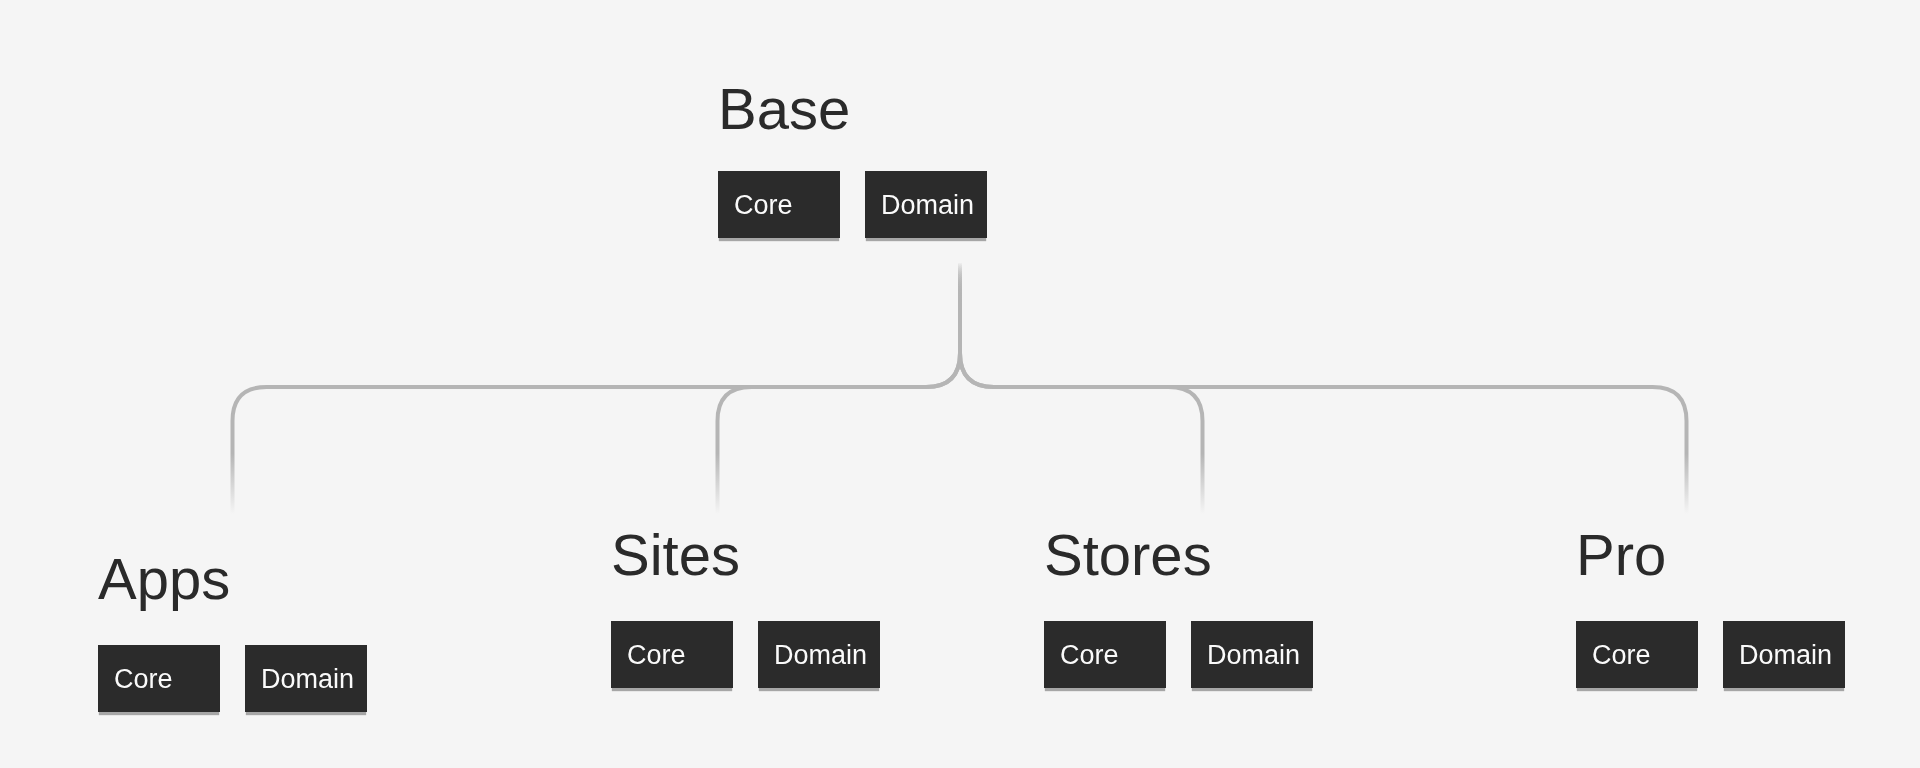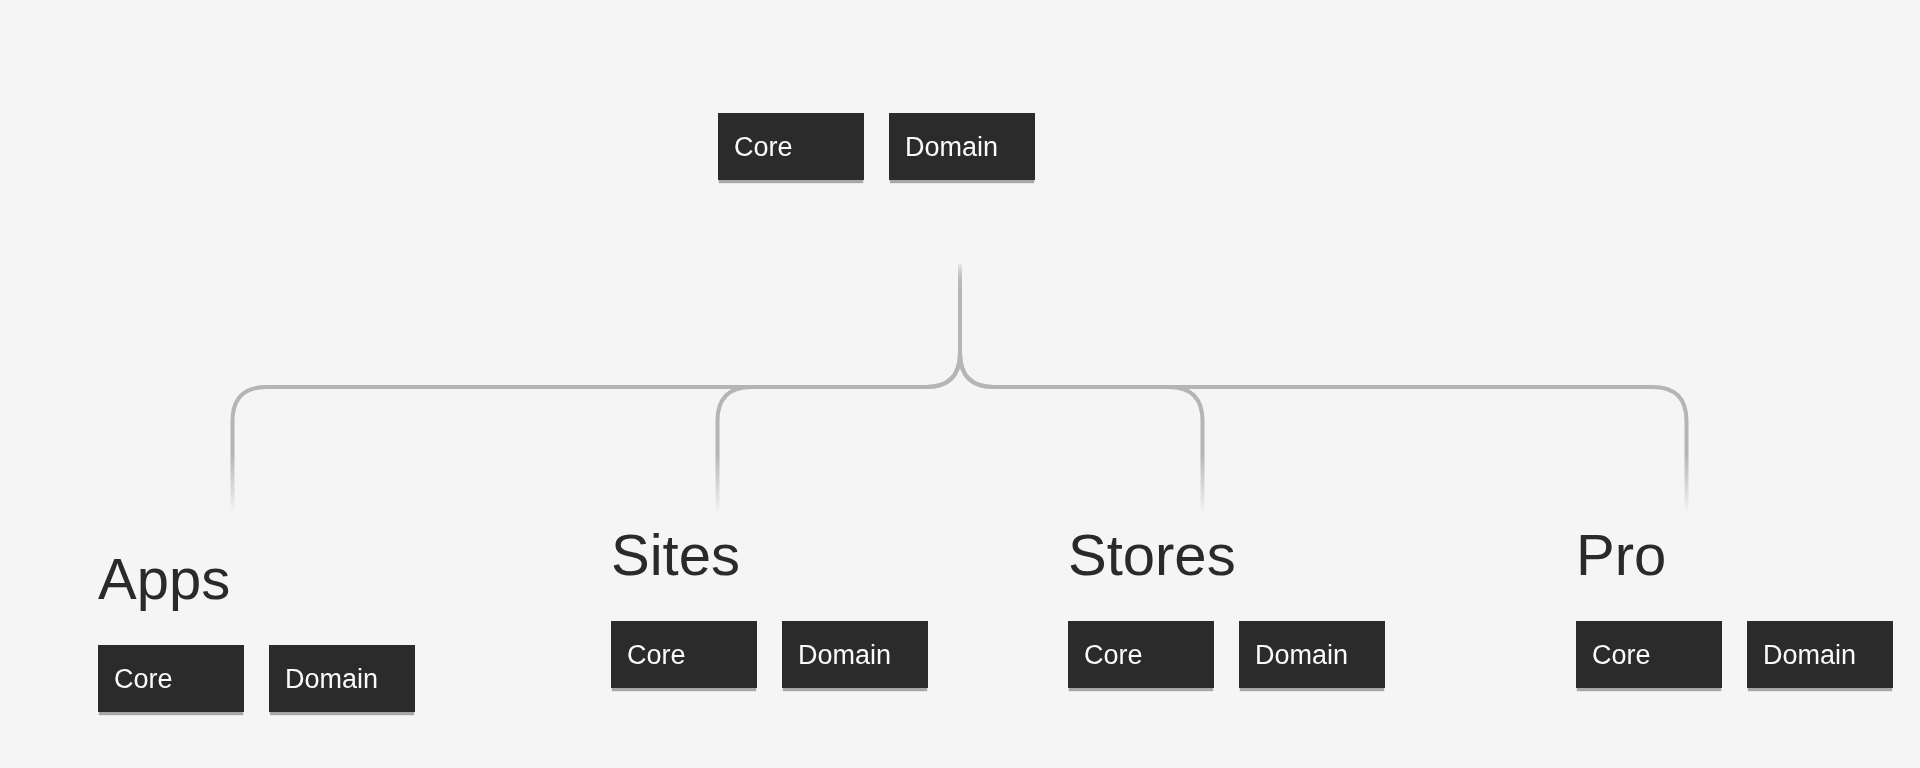--- a/index.html
+++ b/index.html
@@ -42,37 +42,37 @@
     font-family:"Liberation Sans", sans-serif;
     white-space:nowrap;
   }
   .modules{
     display:flex;
     gap:25px;
   }
   .node-base .modules{ margin-top:33px; }
   .node-child .modules{ margin-top:37px; }
   .module{
-    width:146px;
+    width:122px;
     height:67px;
     background:var(--box-bg);
     color:var(--box-text);
     font-size:27px;
     display:flex;
     align-items:center;
     padding-left:16px;
     padding-top:2px;
     box-shadow:0 4px 1px -1px rgba(0,0,0,0.32);
     white-space:nowrap;
   }
   
   .node-base  { left:718px;  top:80px;  }
   .node-apps  { left:98px;   top:550px; }
   .node-sites { left:583px;  top:526px;margin-left:28px; }
-  .node-stores{ left:1068px; top:526px; }
+  .node-stores{ left:1044px; top:526px; }
   .node-pro   { left:1552px; top:526px;margin-left:24px; }
 </style>
 </head>
 <body>
 
 <main class="canvas">
 
   <svg class="connectors" viewBox="0 0 1920 768" xmlns="http://www.w3.org/2000/svg">
     <defs>
       <linearGradient id="fade" gradientUnits="userSpaceOnUse" x1="0" y1="262" x2="0" y2="514">
@@ -84,20 +84,21 @@
     </defs>
     <g fill="none" stroke="url(#fade)" stroke-width="4">
       <path d="M960,263 V353 Q960,387 926,387 H266.5 Q232.5,387 232.5,421 V514"></path>
       <path d="M960,263 V353 Q960,387 926,387 H751.5 Q717.5,387 717.5,421 V514"></path>
       <path d="M960,263 V353 Q960,387 994,387 H1168.5 Q1202.5,387 1202.5,421 V514"></path>
       <path d="M960,263 V353 Q960,387 994,387 H1652.5 Q1686.5,387 1686.5,421 V514"></path>
     </g>
   </svg>
 
   <section class="node node-base">
+    <h1 class="node-title">Base</h1>
     <div class="modules">
       <div class="module">Core</div>
       <div class="module">Domain</div>
     </div>
   </section>
 
   <section class="node node-child node-apps">
     <h2 class="node-title">Apps</h2>
     <div class="modules">
       <div class="module">Core</div>

